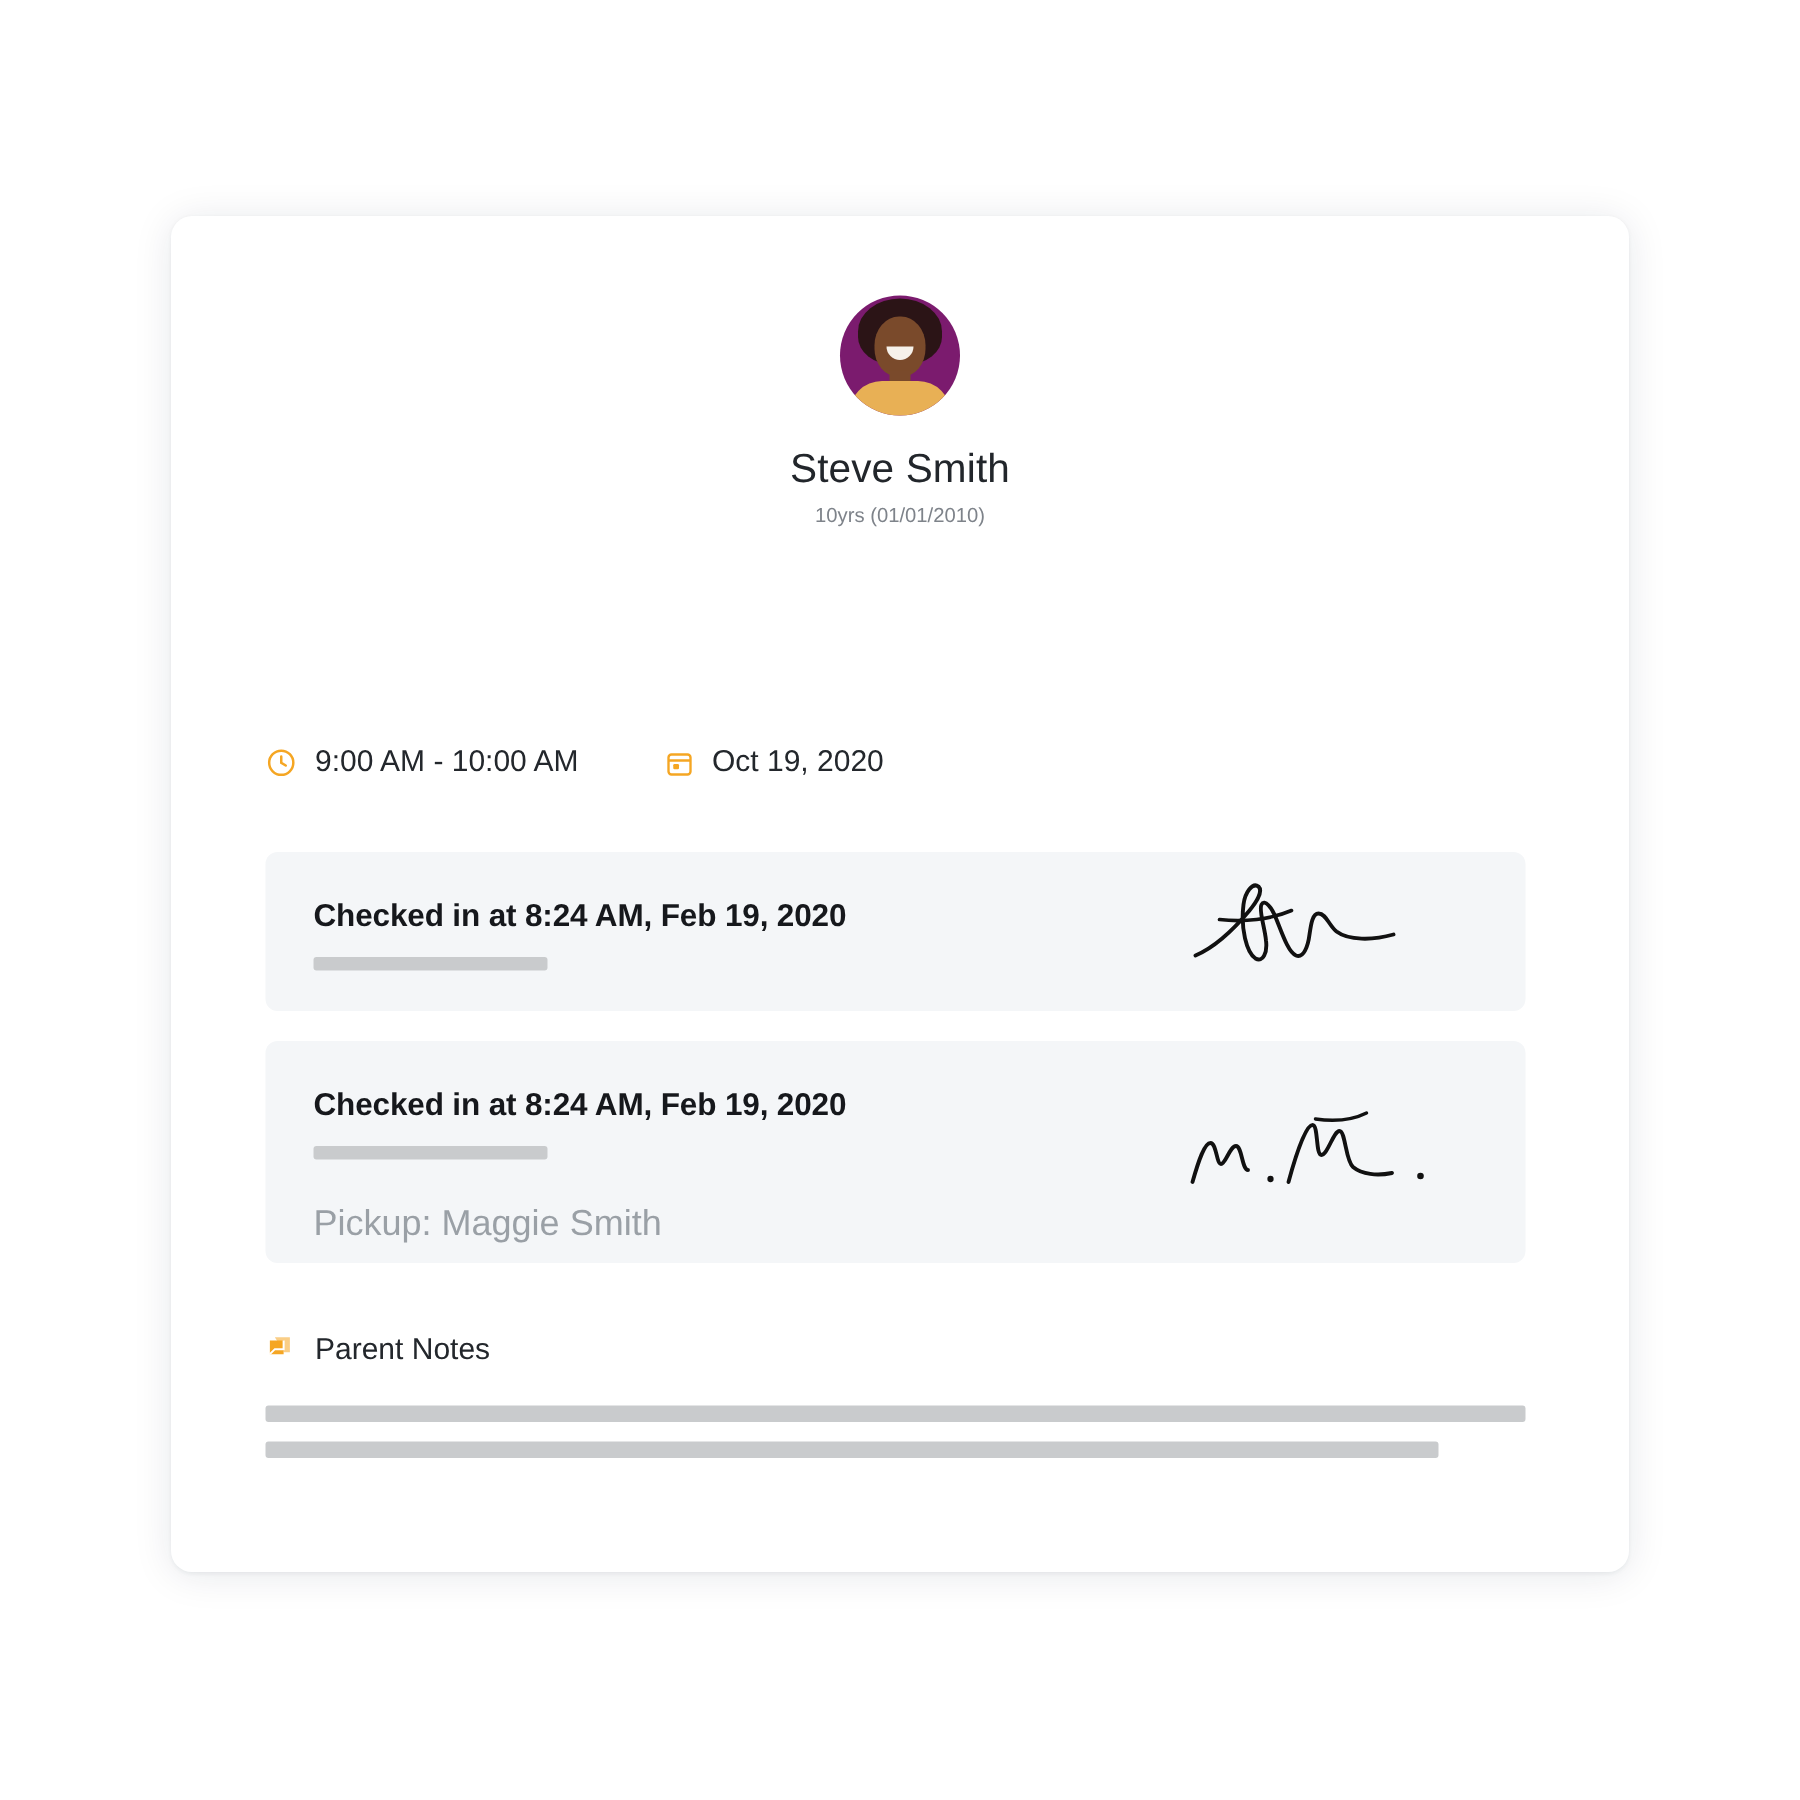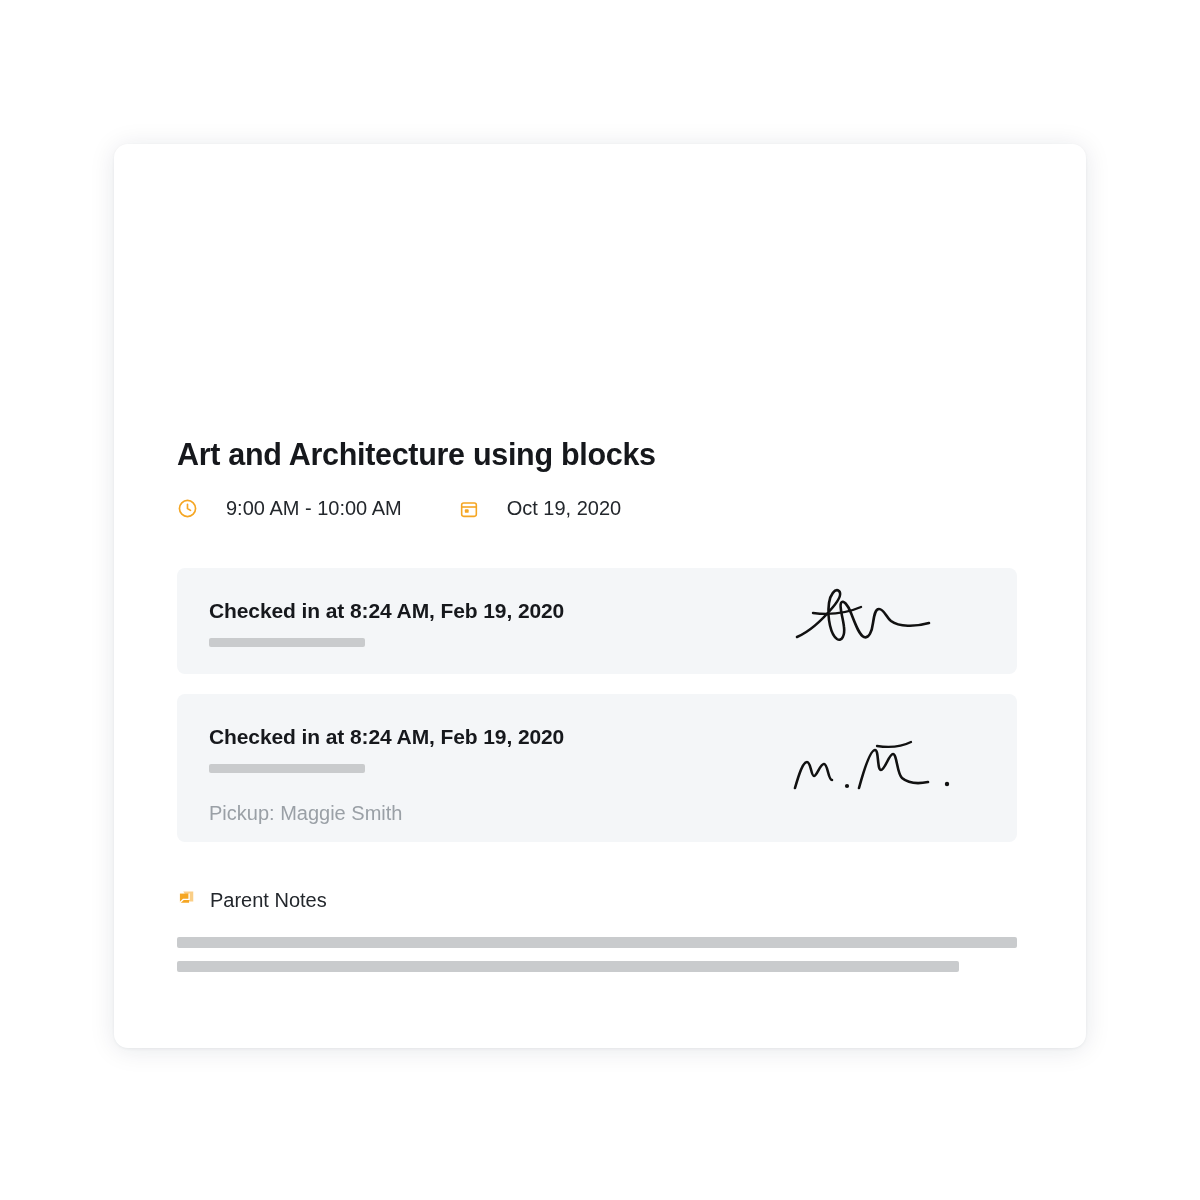--- a/index.html
+++ b/index.html
@@ -104,21 +104,21 @@
   .meta-row {
     position: absolute;
     left: 63px;
     top: 353px;
     display: flex;
     align-items: center;
     gap: 0;
     font-size: 20px;
     color: #23272c;
   }
-  .meta-item { display: flex; align-items: center; gap: 16px; }
+  .meta-item { display: flex; align-items: center; }
   .meta-item .txt { margin-left: 12px; }
   .meta-gap { width: 57px; }
   .ico { display: inline-block; line-height: 0; }
 
   
   .checkin {
     position: absolute;
     left: 63px;
     width: 840px;
     background: #f4f6f8;
@@ -141,21 +141,21 @@
     top: 70px;
     width: 156px;
     height: 9px;
     border-radius: 2px;
     background: #c9cbcd;
   }
   .ci-pickup {
     position: absolute;
     left: 32px;
     top: 108px;
-    font-size: 20px;
+    font-size: 24px;
     color: #9aa0a6;
   }
   .sig {
     position: absolute;
     right: 22px;
     top: 50%;
     transform: translateY(-50%);
     width: 210px;
     height: 84px;
   }
@@ -178,22 +178,32 @@
   }
   #note-line-0 { left: 63px; top: 793px; width: 840px; }
   #note-line-1 { left: 63px; top: 817px; width: 782px; }
 </style>
 </head>
 <body>
 
 <div id="stage">
   <div class="card">
 
-
-    <div class="activity-title">Art and Architecture using blocks</div>
+    <div class="profile">
+      <div class="avatar">
+        <div class="hair"></div>
+        <div class="face"></div>
+        <div class="smile"></div>
+        <div class="neck"></div>
+        <div class="shirt"></div>
+      </div>
+      <div class="person-name">Steve Smith</div>
+      <div class="person-meta">10yrs (01/01/2010)</div>
+    </div>
+
 
     <div class="meta-row">
       <div class="meta-item">
         <span class="ico">
           <svg width="21" height="21" viewBox="0 0 24 24" fill="none">
             <circle cx="12" cy="12" r="9.2" stroke="#f5a623" stroke-width="1.9"></circle>
             <path d="M12 7.2V12l3.4 2.1" stroke="#f5a623" stroke-width="1.9" stroke-linecap="round"></path>
           </svg>
         </span>
         <span class="txt">9:00 AM - 10:00 AM</span>

